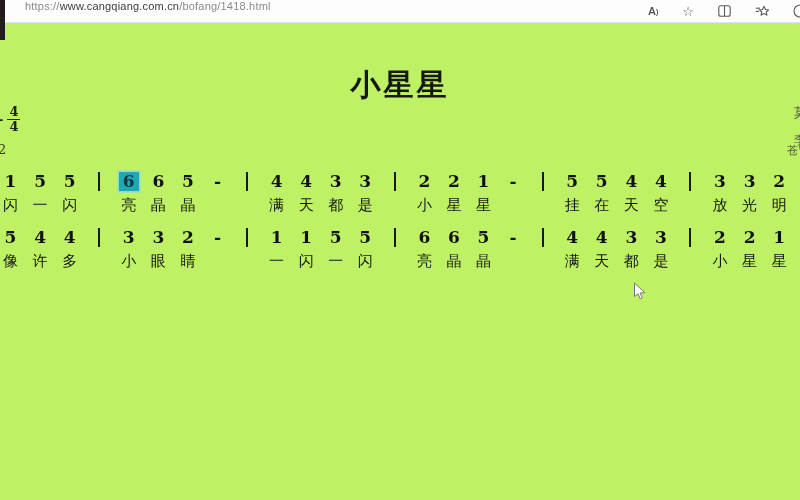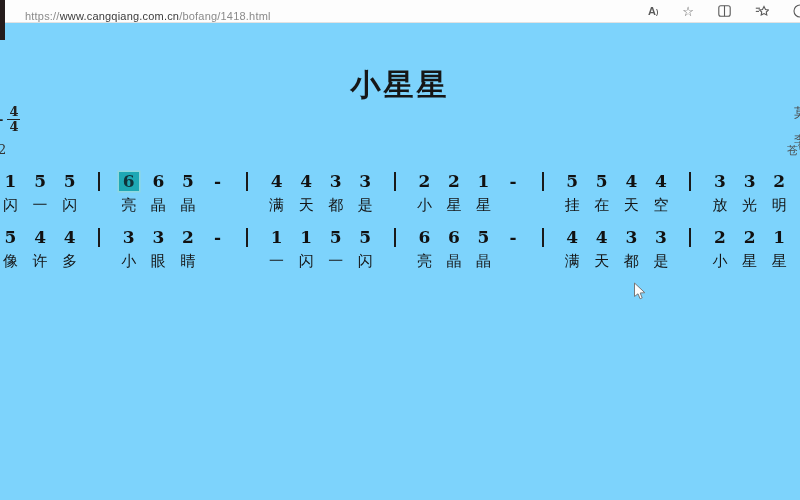--- a/index.html
+++ b/index.html
@@ -4,42 +4,42 @@
 <style>
   html,body{margin:0;padding:0;}
   body{
     width:800px;height:500px;position:relative;overflow:hidden;
     background:#fff;font-family:"Liberation Sans",sans-serif;
   }
   
   .browser-bar{
     position:absolute;left:0;top:0;width:800px;height:22px;
     background:#fdfdfd;border-bottom:1px solid #e2e2e2;
-    display:flex;align-items:flex-end;
+    display:flex;align-items:flex-start;
   }
   .window-edge{
     position:absolute;left:0;top:0;width:5px;height:40px;background:#241c1c;z-index:5;
   }
   .url{
     margin-left:25px;font-size:11px;letter-spacing:0.2px;white-space:nowrap;
     color:#8a8a8a;cursor:text;
   }
   .url .dom{color:#3b3b3b;}
   .bar-icons{
     position:absolute;right:0;top:0;height:22px;display:flex;align-items:center;
     gap:24px;padding-right:0;color:#5a5a5a;
   }
   .bicon{font-size:12px;line-height:1;display:flex;align-items:center;cursor:pointer;}
   .bicon svg{display:block;}
   .read-aloud{font-size:11px;font-weight:bold;color:#5a5a5a;}
   .read-aloud .paren{font-size:7px;vertical-align:top;}
   .star{font-size:13px;}
   .profile-clip{margin-right:-7px;}
   
-  .page{position:absolute;left:0;top:23px;width:800px;height:477px;background:#7dd3fc;overflow:hidden;}
+  .page{position:absolute;left:0;top:23px;width:800px;height:477px;background:#bef264;overflow:hidden;}
   .sheet-title{
     position:absolute;left:0;top:42px;width:100%;text-align:center;
     font-size:30px;font-weight:bold;color:#161616;letter-spacing:3px;margin:0;
   }
   .ts{position:absolute;left:-2px;top:82px;display:flex;align-items:center;
       font-family:"DejaVu Serif",serif;font-weight:bold;color:#222;}
   .ts-eq{font-size:13px;margin-right:4px;}
   .frac{display:inline-flex;flex-direction:column;align-items:center;font-size:13px;line-height:1.05;}
   .frac .den{border-top:1.5px solid #222;padding:0 2px;}
   .ts-below{position:absolute;left:-2px;top:119px;font-family:"DejaVu Serif",serif;font-size:13px;color:#333;}

